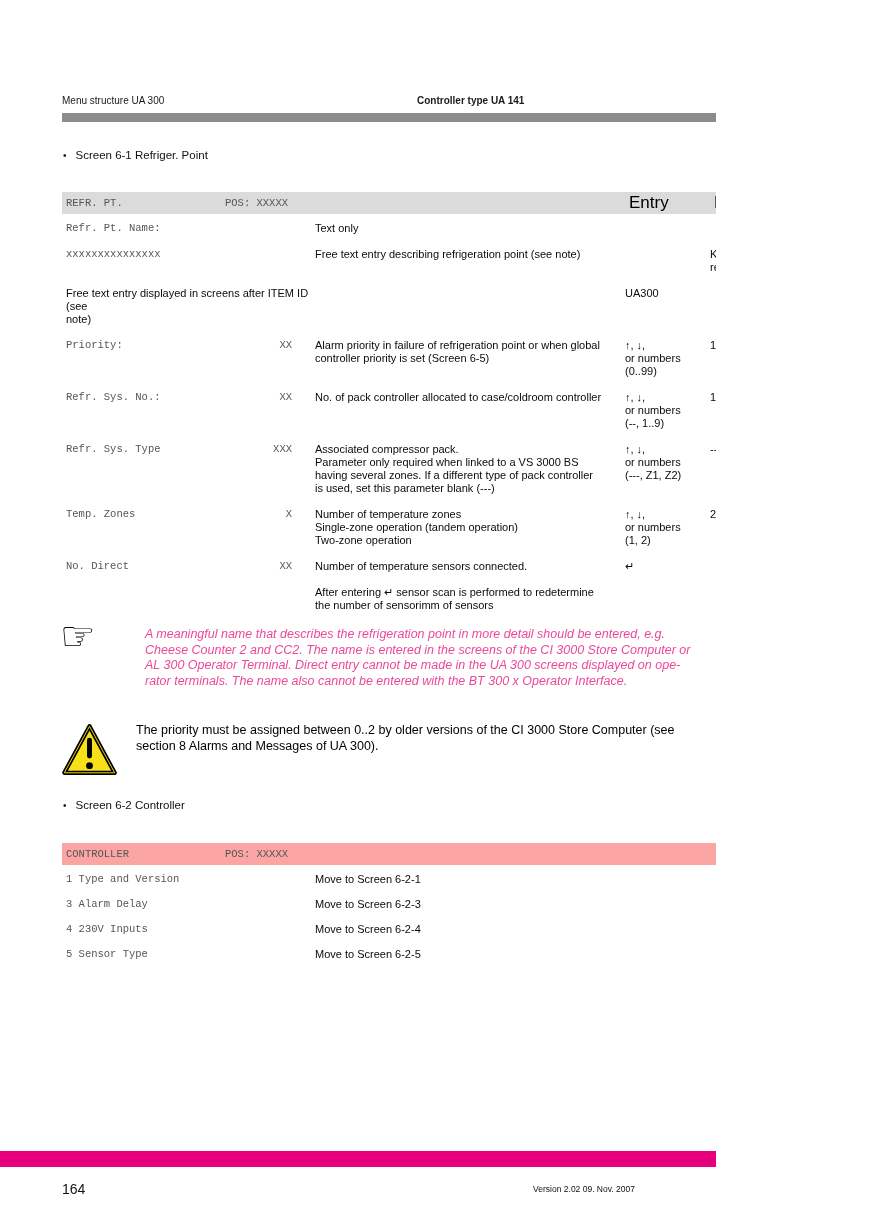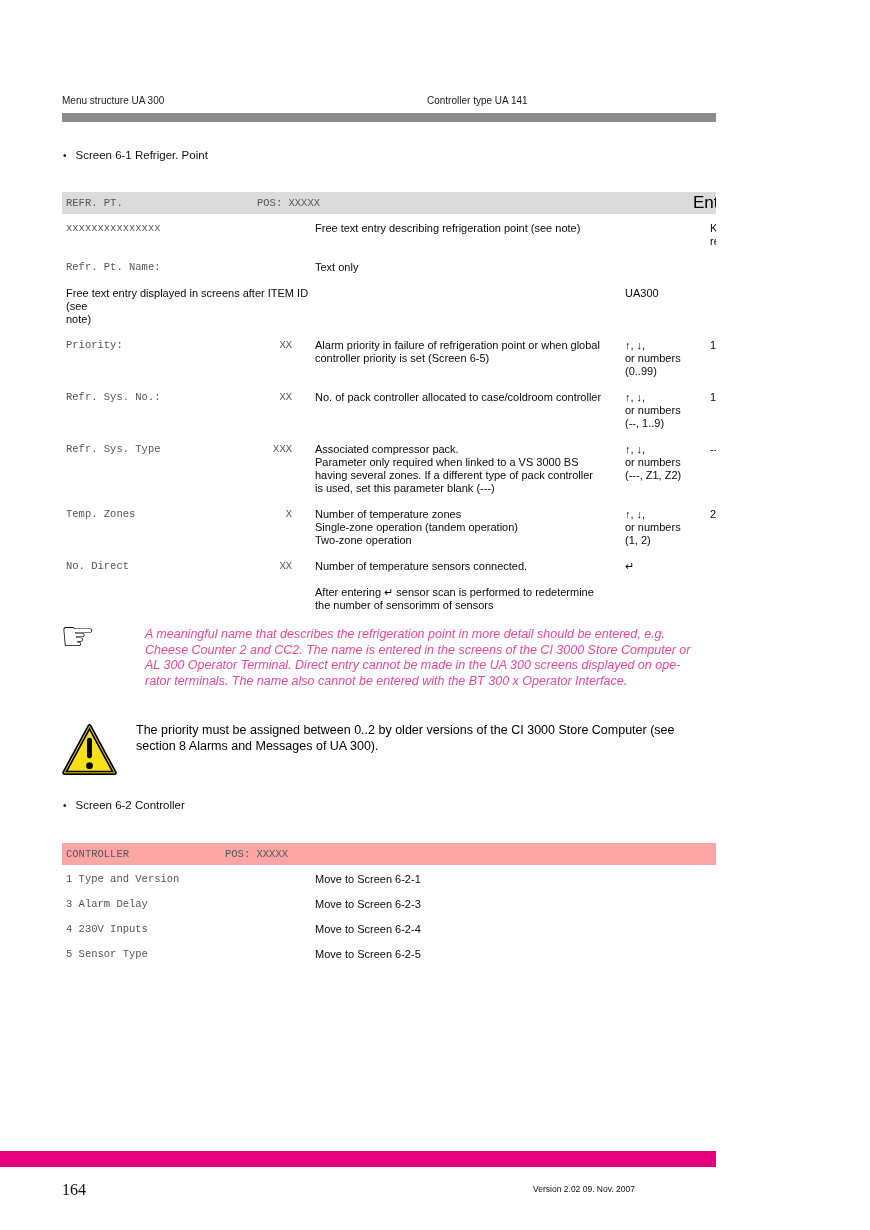--- a/index.html
+++ b/index.html
@@ -2,21 +2,21 @@
 <html><head>
 <meta charset="utf-8">
 <style>
   html,body { margin:0; padding:0; background:#fff; }
   .page {
     position:relative; width:716px; height:1230px; background:#ffffff;
     font-family:"Liberation Sans", sans-serif; color:#000; overflow:hidden;border-radius:8px;
   }
   .hdr { position:absolute; top:95px; font-size:10px; color:#1a1a1a; }
   .hdr-left { left:62px; }
-  .hdr-right { left:427px; }
+  .hdr-right { left:417px;font-weight:bold; }
   .divider { position:absolute; left:62px; top:113px; width:767px; height:9px; background:#8C8C8C; }
 
   .sec-title { position:absolute; left:63px; display:flex; align-items:baseline; gap:9px; font-size:11.5px; color:#111; }
   .sec-title .bullet { font-size:10px; }
   #sec1 { top:149px; }
   #sec2 { top:799px; }
 
   .tbl { position:absolute; left:62px; width:727px; }
   #table1 { top:192px; }
   #table2 { top:843px; }
@@ -55,63 +55,63 @@
     position:absolute; left:145px; top:627px; width:660px;
     font-style:italic; font-size:12.5px; line-height:15.5px; color:#ec4899;
   }
   .warn-icon { position:absolute; left:61px; top:722px; }
   .warn-text {
     position:absolute; left:136px; top:723px; width:670px;
     font-size:12.5px; line-height:15.5px; color:#000000;
   }
 
   .footer-bar { position:absolute; left:0; top:1151px; width:870px; height:16px; }
-  .page-num { position:absolute; left:62px; top:1181px; font-size:16px; color:#111;font-family:Liberation Serif, serif; }
+  .page-num { position:absolute; left:62px; top:1181px; font-size:14px; color:#111; }
   .version { position:absolute; right:81px; top:1184px; font-size:8.5px; color:#111; }
 </style>
 </head>
 <body>
 
 <div class="page">
 
   <div class="hdr hdr-left">Menu structure UA 300</div>
   <div class="hdr hdr-right">Controller type UA 141</div>
   <div class="divider" style="background: rgb(140, 140, 140);"></div>
 
   <div class="sec-title" id="sec1">
     <span class="bullet">•</span>
     <span>Screen 6-1 Refriger. Point</span>
   </div>
 
   <div class="tbl" id="table1">
-    <div class="tbl-head" style="background: rgb(219, 219, 219); gap: 32px;">
+    <div class="tbl-head" style="background: rgb(219, 219, 219);">
       <span class="mono">REFR. PT.</span>
       <span class="mono">POS: XXXXX</span>
       <span class="sans-h">Entry</span>
       <span class="sans-h">Default</span>
     </div>
 
     <div class="t-row">
       <div class="c-label mono">
+          <span>Refr. Pt. Name:</span>
+          <span></span>
+        </div>
+      <div class="c-desc pre">Text only</div>
+      <div class="c-entry pre"></div>
+      <div class="c-def pre"></div>
+    </div>
+    <div class="t-row">
+      <div class="c-label mono">
           <span>xxxxxxxxxxxxxxx</span>
           <span></span>
         </div>
       <div class="c-desc pre">Free text entry describing refrigeration point (see note)</div>
       <div class="c-entry pre"></div>
       <div class="c-def pre">Kühlstellen-
 regler</div>
-    </div>
-    <div class="t-row">
-      <div class="c-label mono">
-          <span>Refr. Pt. Name:</span>
-          <span></span>
-        </div>
-      <div class="c-desc pre">Text only</div>
-      <div class="c-entry pre"></div>
-      <div class="c-def pre"></div>
     </div>
     <div class="t-row">
       <div class="c-desc pre">Free text entry displayed in screens after ITEM ID (see
 note)</div>
       <div class="c-entry pre"></div>
       <div class="c-def pre">UA300</div>
     </div>
     <div class="t-row">
       <div class="c-label mono">
           <span>Priority:</span>

